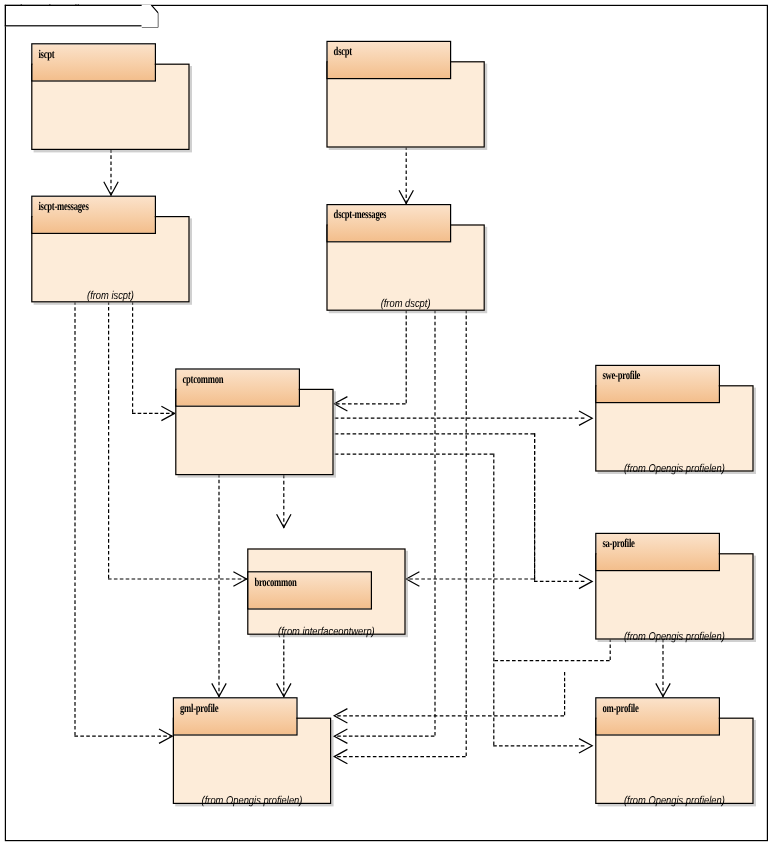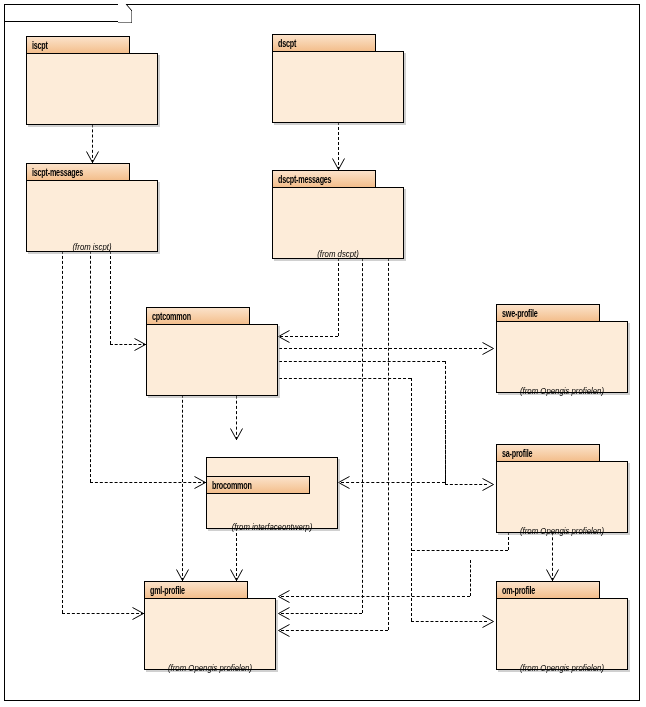--- a/index.html
+++ b/index.html
@@ -32,24 +32,25 @@
     position:absolute;left:12px;top:3px;
     font-size:10px;font-weight:bold;color:#000;
     white-space:nowrap;
     transform:scaleX(0.78);transform-origin:left center;
     letter-spacing:-0.2px;
   }
   
   .pkg{position:absolute;}
   .pkg-tab{
     position:absolute;left:0;top:0;
-    height:18px;
+    height:32px;
     box-sizing:border-box;
     border:1px solid #000;
     background:linear-gradient(to bottom,#fbe2ca 0%,#f7cfa8 55%,#f3be8c 100%);
+    font-family:Liberation Serif, serif;
   }
   .pkg-tab-label{
     position:absolute;left:5px;top:3px;
     font-size:10px;font-weight:bold;color:#000;
     white-space:nowrap;
     transform:scaleX(0.72);transform-origin:left center;
     letter-spacing:-0.3px;
   }
   .pkg-body{
     position:absolute;left:0;top:17px;

